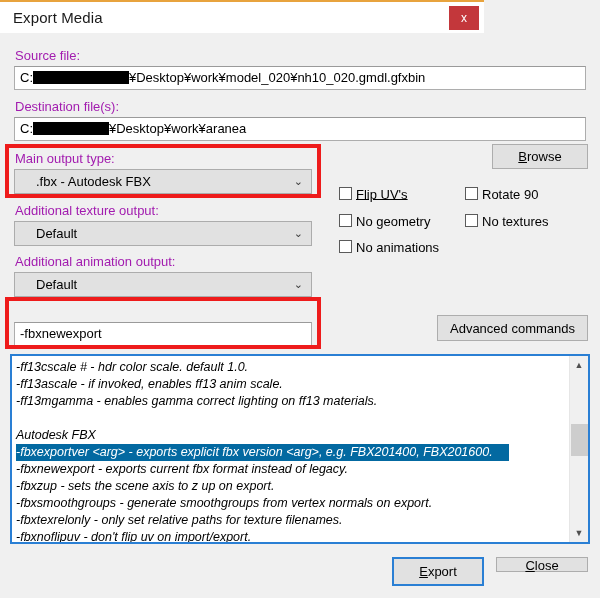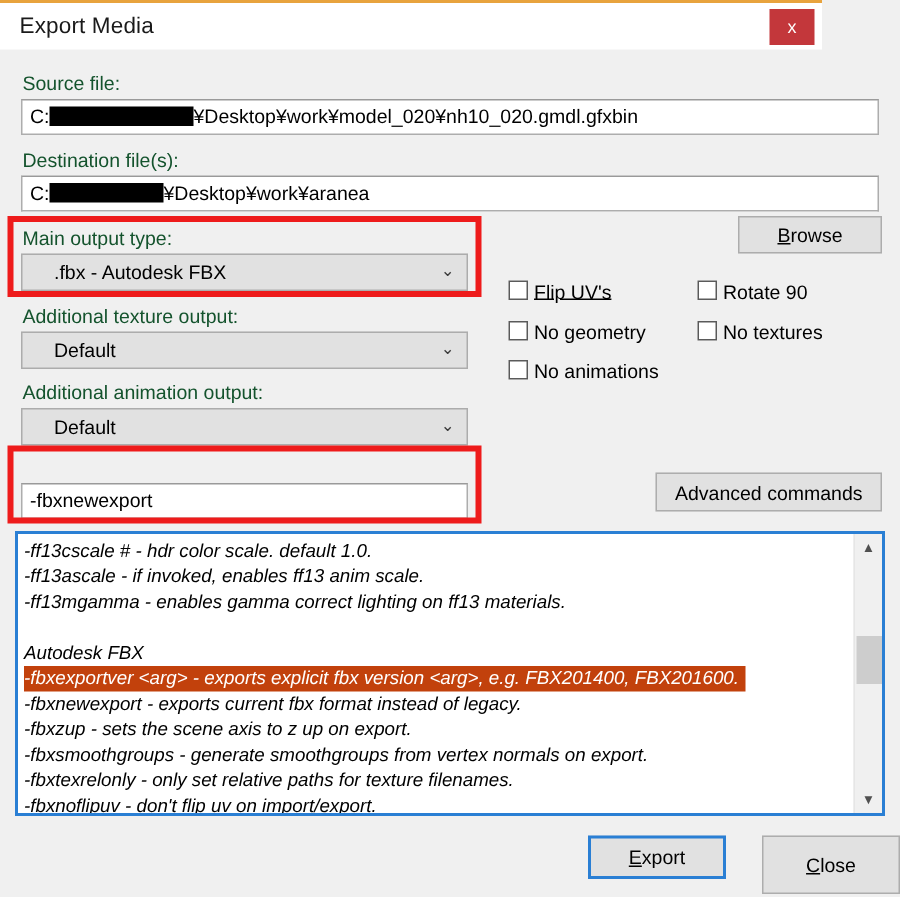--- a/index.html
+++ b/index.html
@@ -16,21 +16,21 @@
     width: 600px;
     height: 598px;
     box-sizing: border-box;
     background: #f0f0f0;
     overflow: hidden;
   }
   
   #titlebar {
     position: absolute;
     left: 0; top: 0;
-    width: 548px;
+    width: 484px;
     height: 33px;
     background: #ffffff;
     border-top: 2px solid #e8a33d;
     box-sizing: border-box;
   }
   #title-text {
     position: absolute;
     left: 13px;
     top: 7px;
     font-size: 15px;
@@ -50,21 +50,21 @@
     text-align: center;
     cursor: pointer;
     border: none;
     padding: 0;
     font-family: "Liberation Sans", sans-serif;
   }
   
   .lbl {
     position: absolute;
     font-size: 13px;
-    color: #14532d;
+    color: #a21caf;
     white-space: nowrap;
   }
   
   .txtbox {
     position: absolute;
     box-sizing: border-box;
     background: #ffffff;
     border: 1px solid #adadad;
     border-top-color: #9a9a9a;
     font-size: 13px;
@@ -168,24 +168,24 @@
   .lrow {
     font-size: 12.5px;
     color: #000000;
     line-height: 17px;
     height: 17px;
     white-space: nowrap;
     font-family: "Liberation Sans", sans-serif;
     font-style: italic;
   }
   .lrow.sel {
-    background: #c2410c;
+    background: #0369a1;
     color: #ffffff;
     display: inline-block;
-    padding-right: 4px;
+    padding-right: 16px;
   }
   .lrow.blank { height: 17px; }
   #scrollbar {
     position: absolute;
     right: 0; top: 0;
     width: 19px;
     height: 100%;
     background: #f0f0f0;
     border-left: 1px solid #e6e6e6;
     box-sizing: border-box;
@@ -296,18 +296,18 @@
       </div>
     <div id="scrollbar">
       <div class="sbarrow" id="sb-up">▲</div>
       <div id="sb-thumb"></div>
       <div class="sbarrow" id="sb-down">▼</div>
     </div>
   </div>
 
   <button class="btn default" style="left:392px; top:557px; width:92px; height:29px;"><span class="mn">E</span><span>xport</span></button>
 
-  <button class="btn" style="left:508px; top:557px; width:92px; height:39px;"><span class="mn">C</span><span>lose</span></button>
+  <button class="btn" style="left:496px; top:557px; width:92px; height:15px;"><span class="mn">C</span><span>lose</span></button>
 
   <div class="redbox" style="left:5px; top:144px; width:316px; height:54px;"></div>
   <div class="redbox" style="left:5px; top:297px; width:316px; height:52px;"></div>
 
 </div>
 
 </body></html>

